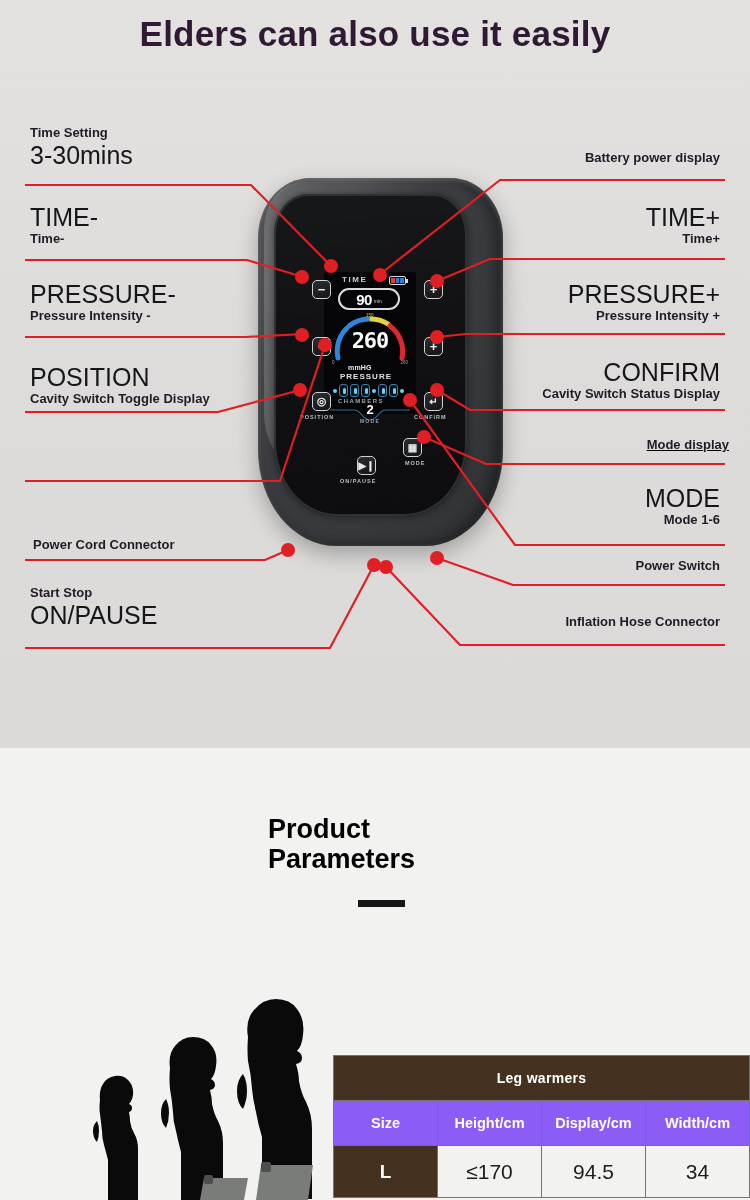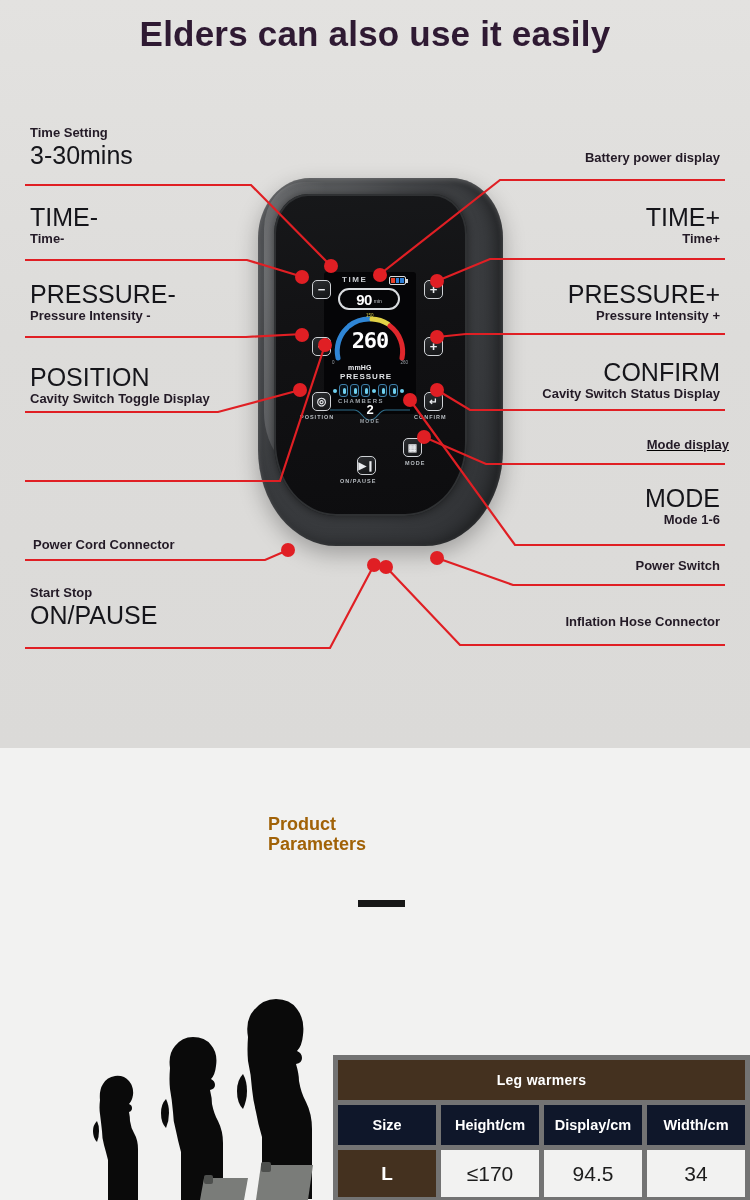--- a/index.html
+++ b/index.html
@@ -123,41 +123,41 @@
 
   .cal{position:absolute;}
   .cal-sub{font-size:13px;font-weight:700;color:#231a26;white-space:nowrap;line-height:1.15;}
   .cal-main{font-size:25px;font-weight:400;color:#15151a;white-space:nowrap;line-height:1.15;}
   .cal-r{text-align:right;}
 
   
   #bottom-section{position:absolute;left:0;top:748px;width:750px;height:452px;background:#f2f2f1;}
   #params-title{
     position:absolute;left:268px;top:66px;
-    font-size:18px;font-weight:700;color:#a16207;line-height:1.12;
+    font-size:27px;font-weight:700;color:#000000;line-height:1.12;
   }
   #params-rule{position:absolute;left:358px;top:152px;width:47px;height:7px;background:#171717;}
 
   #silhouettes{position:absolute;left:58px;top:234px;width:255px;height:218px;}
   #silhouettes svg{display:block;}
 
   
   #spec-table{
     position:absolute;left:333px;top:1055px;width:417px;
     border-collapse:collapse;table-layout:fixed;
   }
   #spec-table th,#spec-table td{
-    border:5px solid #737373;text-align:center;
+    border:1px solid #737373;text-align:center;
   }
   .tbl-title{
     background:#44311f;color:#fff;font-size:14px;font-weight:700;
     height:45px;letter-spacing:.3px;
   }
   .tbl-head{
-    background:#0f172a;color:#fff;font-size:14.5px;font-weight:700;height:45px;
+    background:#8b5cf6;color:#fff;font-size:14.5px;font-weight:700;height:45px;
   }
   .tbl-size{background:#44311f;color:#fff;font-size:19px;font-weight:700;}
   .tbl-cell{background:#f2f2f1;color:#1d1d1d;font-size:21px;font-weight:400;height:52px;
             border-left:2px solid #2f5158;border-right:2px solid #2f5158;border-bottom:none;border-top:none;}
 </style>
 </head>
 <body>
 
 <div id="top-section">
 

